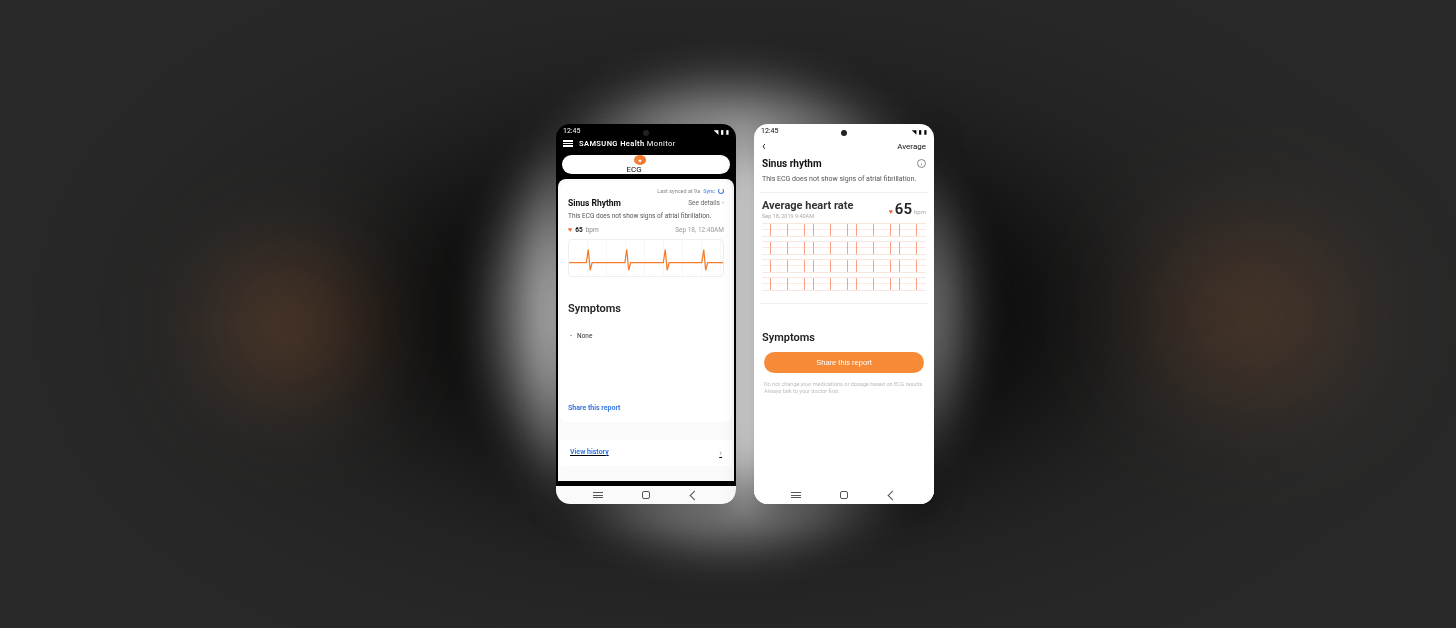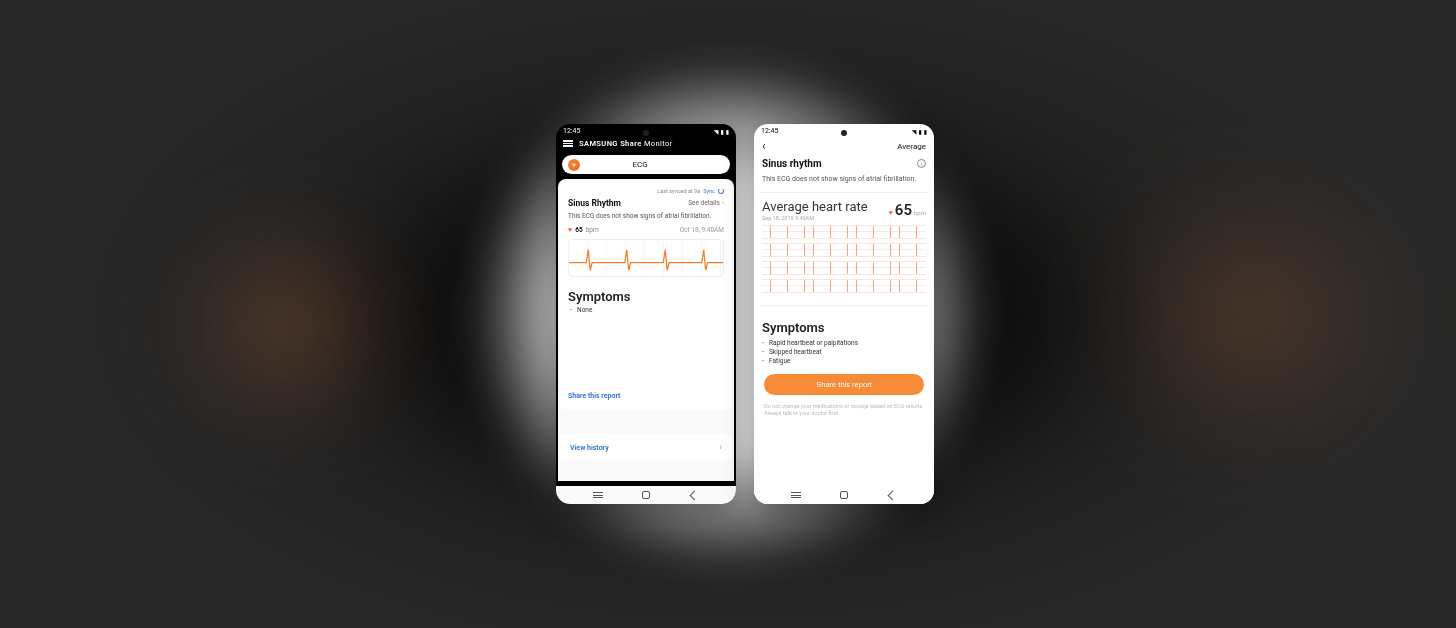--- a/index.html
+++ b/index.html
@@ -91,20 +91,21 @@
   .app-title-light { font-weight:400; }
   .pill {
     margin: 3px 6px 5px;
     background: #fff;
     border-radius: 10px;
     height: 19px;
     display: flex;
     align-items: center;
     padding: 0 18px 0 6px;
     position: relative;
+    flex-direction: column;
   }
   .pill-icon {
     width: 12px; height: 12px;
     border-radius: 50%;
     background: linear-gradient(135deg,#f68a3a,#f46a2a);
     display:flex;align-items:center;justify-content:center;
     color:#fff;font-size:6px;
   }
   .pill-label { flex:1; text-align:center; font-size:8px; color:#111; transform:translateX(-6px); }
   .main {
@@ -136,28 +137,28 @@
   .chev {font-size:7px;color:#aaa;}
   .desc {font-size:6.5px;color:#555;margin:4px 0 6px;line-height:1.3;}
   .hr-row{display:flex;justify-content:space-between;align-items:center;font-size:6.5px;}
   .hr-left{display:flex;align-items:center;gap:3px;}
   .heart{color:#f46333;font-size:7px;}
   .bpm-val{font-weight:700;color:#111;}
   .bpm-unit{color:#888;}
   .ts{color:#999;}
   .wave-box{border:1px solid #eee;border-radius:4px;margin:5px 0 6px;height:38px;background:repeating-linear-gradient(90deg,#fff 0 18px,#f7f7f7 18px 19px);position:relative;}
   .wave-svg{position:absolute;inset:0;width:100%;height:100%;}
-  .symp-title{font-size:13px;font-weight:600;color:#222;margin-top:6px;}
-  .symp-list{font-size:6.5px;color:#333;padding-left:2px;margin-top:2px;}
+  .symp-title{font-size:11px;font-weight:600;color:#222;margin-top:19px;}
+  .symp-list{font-size:6.5px;color:#333;padding-left:2px;margin-top:17px;}
   .symp-list li{list-style:none;position:relative;padding-left:7px;line-height:1.4;}
   .symp-list li::before{content:"·";position:absolute;left:0;font-weight:700;}
   .share-link{margin-top:auto;padding:8px 0 4px;font-size:7px;font-weight:600;color:#2b6fe0;}
   .history-bar{
-    background:#fff;border-radius:4px;margin:21px 2px;
-    padding:8px 10px;display:flex;justify-content:space-between;align-items:flex-end;
+    background:#fff;border-radius:4px;margin:15px 2px;
+    padding:8px 10px;display:flex;justify-content:space-between;align-items:flex-start;text-decoration:underline;
   }
   .history-label{font-size:7px;font-weight:600;color:#2b6fe0;}
   .history-chev{color:#999;font-size:9px;}
   .nav-bar{height:18px;display:flex;align-items:center;justify-content:space-around;padding:0 18px;position:absolute;bottom:0;left:0;right:0;background:#fafafa;}
   .nav-bar.white{background:#fff;}
   .nav-btn{width:14px;height:10px;display:flex;align-items:center;justify-content:center;color:#555;}
   .nav-recent{width:10px;display:flex;flex-direction:column;gap:1.3px;}
   .nav-recent span{height:1px;background:#555;}
   .nav-home{width:8px;height:8px;border:1.2px solid #555;border-radius:2px;}
   .nav-back{width:7px;height:7px;border-left:1.2px solid #555;border-bottom:1.2px solid #555;transform:rotate(45deg);}
@@ -166,21 +167,21 @@
   .screen-white{background:#fff;height:calc(100% - 13px);display:flex;flex-direction:column;padding:0 6px;}
   .top-row{display:flex;justify-content:space-between;align-items:center;padding:3px 2px 6px;}
   .back-arrow{font-size:12px;color:#222;line-height:1;}
   .delete{font-size:8px;color:#111;}
   .title-row{display:flex;justify-content:space-between;align-items:center;padding:0 2px;}
   .big-title{font-size:10px;font-weight:700;color:#111;}
   .info-icon{width:9px;height:9px;border:1px solid #888;border-radius:50%;display:flex;align-items:center;justify-content:center;font-size:6px;color:#888;}
   .desc2{font-size:7px;color:#555;margin:6px 2px 8px;line-height:1.3;}
   .panel{border-top:1px solid #f0f0f0;border-bottom:1px solid #f0f0f0;padding:6px 2px 8px;}
   .ahr-row{display:flex;justify-content:space-between;align-items:center;}
-  .ahr-label{font-size:13px;color:#333;font-weight:400;}
+  .ahr-label{font-size:11px;color:#333;font-weight:700;}
   .ahr-ts{font-size:5.5px;color:#aaa;margin-top:1px;}
   .ahr-right{display:flex;align-items:baseline;gap:2px;}
   .big-bpm{font-size:15px;font-weight:600;color:#222;}
   .small-bpm{font-size:6px;color:#aaa;}
   .mini-wave{height:14px;margin:4px 0;border-top:1px solid #f5e6de;border-bottom:1px solid #f5e6de;background:
     repeating-linear-gradient(90deg, transparent 0 8px, rgba(244,99,51,0.6) 8px 8.6px) ,
     linear-gradient(180deg, transparent 45%, rgba(244,99,51,0.5) 48%, transparent 52%);
   }
   .share-btn{background:#f68a36;color:#fff;border:none;border-radius:12px;padding:6px 0;font-size:7.5px;font-weight:500;margin:8px 4px;}
   .disclaimer{font-size:5.5px;color:#bbb;line-height:1.25;padding:0 4px 6px;}
@@ -208,21 +209,21 @@
       </span>
     </div>
     <div class="app-bar">
       <div class="menu-icon">
           <span></span>
           <span></span>
           <span></span>
         </div>
       <div class="app-title">
         <span>SAMSUNG</span>
-        <span>Share</span>
+        <span>Health</span>
         <span class="app-title-light">Monitor</span>
       </div>
     </div>
     <div class="pill">
       <div class="pill-icon">♥</div>
       <div class="pill-label">ECG</div>
     </div>
     <div class="main">
       <div class="card">
         <div class="sync-row">
@@ -237,21 +238,21 @@
             <span class="chev">›</span>
           </span>
         </div>
         <div class="desc">This ECG does not show signs of atrial fibrillation.</div>
         <div class="hr-row">
           <span class="hr-left">
             <span class="heart">♥</span>
             <span class="bpm-val">65</span>
             <span class="bpm-unit">bpm</span>
           </span>
-          <span class="ts">Oct 18, 9:40AM</span>
+          <span class="ts">Sep 18, 12:40AM</span>
         </div>
         <div class="wave-box">
           <svg class="wave-svg" viewBox="0 0 160 38" preserveAspectRatio="none">
             <path d="M0 24 L18 24 L20 10 L22 32 L24 24 L58 24 L60 10 L62 32 L64 24 L98 24 L100 10 L102 32 L104 24 L138 24 L140 10 L142 32 L144 24 L160 24" stroke="#f47c2a" stroke-width="1.3" fill="none"></path>
           </svg>
         </div>
         <div class="symp-title">Symptoms</div>
         <ul class="symp-list">
           <li>None</li>
         </ul>
@@ -311,25 +312,20 @@
             <span class="small-bpm">bpm</span>
           </div>
         </div>
         <div class="mini-wave"></div>
         <div class="mini-wave"></div>
         <div class="mini-wave"></div>
         <div class="mini-wave"></div>
       </div>
       <div style="height:8px"></div>
       <div class="symp-title" style="padding:0 2px">Symptoms</div>
-      <ul class="symp-list" style="padding:2px 2px 0">
-        <li>Rapid heartbeat or palpitations</li>
-        <li>Skipped heartbeat</li>
-        <li>Fatigue</li>
-      </ul>
       <button class="share-btn">Share this report</button>
       <div class="disclaimer">Do not change your medications or dosage based on ECG results. Always talk to your doctor first.</div>
     </div>
     <div class="nav-bar white">
       <div class="nav-btn">
           <div class="nav-recent">
             <span></span>
             <span></span>
             <span></span>
           </div>

